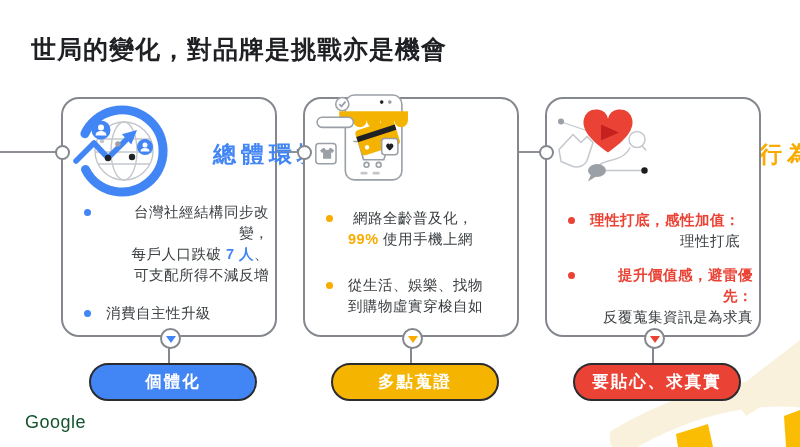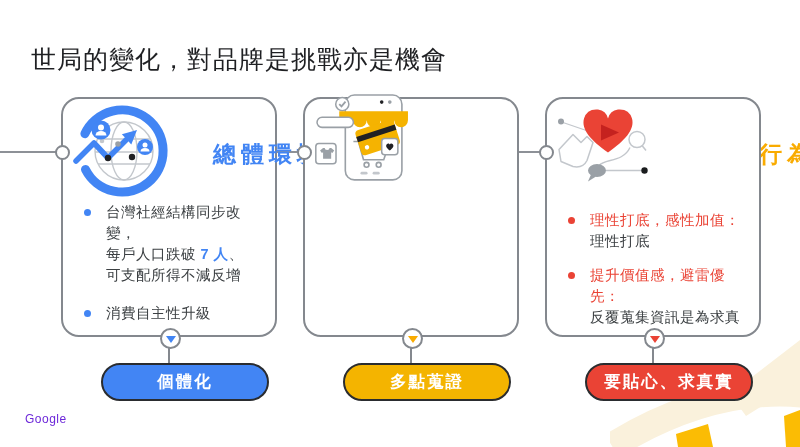--- a/index.html
+++ b/index.html
@@ -1,20 +1,20 @@
 <!DOCTYPE html>
 <html><head>
 <meta charset="utf-8">
 <style>
   html,body{margin:0;padding:0;}
   body{width:800px;height:447px;overflow:hidden;background:#ffffff;
        font-family:"Liberation Sans","DejaVu Sans",sans-serif;}
   .slide{position:relative;width:800px;height:447px;background:#ffffff;overflow:hidden;}
 
-  .slide-title{position:absolute;left:31px;top:43px;font-size:25px;font-weight:400;
+  .slide-title{position:absolute;left:31px;top:33px;font-size:25px;font-weight:700;
                color:#1f2023;letter-spacing:1px;}
 
   .connector-line{position:absolute;left:0;top:151px;width:546px;height:2px;
                   background:#8d9197;z-index:0;}
   .node-dot{position:absolute;top:145px;width:11px;height:11px;border-radius:50%;
             background:#ffffff;border:2px solid #84888e;z-index:3;}
 
   .card-group{position:absolute;top:97px;width:216px;height:305px;z-index:1;}
   .g1{left:61px;} .g2{left:303px;} .g3{left:545px;}
 
@@ -25,47 +25,47 @@
   .g2 .card-icon{left:10px;top:-8px;}
   .g3 .card-icon{left:6px;top:4px;}
 
   .card-title{position:absolute;top:137px;font-size:23px;font-weight:700;
               letter-spacing:5px;color:var(--accent);white-space:nowrap;z-index:2;}
   .g1 .card-title{left:150px;} .g2 .card-title{left:398px;}
   .card-title{left:auto;} 
   .t1{position:absolute;left:89px;top:40px;}
   .t2{position:absolute;left:95px;top:40px;}
 
-  .bullets{position:absolute;left:21px;top:103px;right:6px;}
+  .bullets{position:absolute;left:21px;top:103px;right:6px;text-align:right;}
   .g2 .bullets{top:109px;}
   .g3 .bullets{top:111px;}
   .bullet{display:flex;margin-bottom:17px;}
   .g2 .bullet{margin-bottom:25px;}
   .g3 .bullet{margin-bottom:13px;}
   .dot{flex:0 0 auto;width:7px;height:7px;border-radius:50%;background:var(--accent);
        margin:7px 15px 0 0;}
   .lines{font-size:14.5px;line-height:21px;color:#3c4043;letter-spacing:0.5px;}
   .hl{color:var(--accent);font-weight:700;}
-  .lead{color:var(--accent);font-weight:400;}
+  .lead{color:var(--accent);font-weight:700;}
 
   .arrow-node{position:absolute;left:97px;top:229px;width:17px;height:17px;background:#fff;
               border:2px solid #84888e;border-radius:50%;z-index:2;
               display:flex;align-items:center;justify-content:center;}
   .arrow-node .tri{width:0;height:0;border-left:5px solid transparent;
                    border-right:5px solid transparent;margin-top:1px;
                    border-top:7px solid var(--accent);}
   .stem{position:absolute;left:107px;top:250px;width:2px;height:17px;background:#84888e;}
 
-  .pill{position:absolute;left:40px;top:266px;width:168px;height:38px;box-sizing:border-box;
+  .pill{position:absolute;left:28px;top:266px;width:168px;height:38px;box-sizing:border-box;
         background:var(--pill);border:2px solid #2a2c2f;border-radius:20px;
         color:#ffffff;font-size:16.5px;font-weight:700;letter-spacing:2px;
         display:flex;align-items:center;justify-content:center;z-index:2;}
 
-  .google-logo{position:absolute;left:25px;top:412px;font-size:12px;font-weight:500;
-               color:#6d28d9;letter-spacing:0.5px;}
+  .google-logo{position:absolute;left:25px;top:412px;font-size:18px;font-weight:500;
+               color:#14532d;letter-spacing:0.5px;}
 
   .decoration{position:absolute;right:0;bottom:0;z-index:0;}
 </style>
 </head>
 <body>
 
 <div class="slide">
 
   <div class="slide-title">世局的變化，對品牌是挑戰亦是機會</div>
 
@@ -144,20 +144,36 @@
           <circle cx="49" cy="52" r="2.2" fill="#ffffff"></circle>
         </g>
         <rect x="0.8" y="52" width="20" height="20" rx="3" fill="#ffffff" stroke="#9aa0a6" stroke-width="1.5"></rect>
         <path d="M5,59 l3,-2.5 h1.6 a2.4,2 0 0 0 4.8,0 H16 l3,2.5 -1.8,2.4 -1.2,-0.9 v6.5 h-8 v-6.5 l-1.2,0.9 z" fill="#9aa0a6"></path>
         <rect x="66" y="47" width="16" height="16" rx="3" fill="#ffffff" stroke="#9aa0a6" stroke-width="1.5"></rect>
         <path d="M74,59 c-3,-2.5 -4.5,-4.5 -3,-6.3 c1.2,-1.4 3,-0.6 3,0.6 c0,-1.2 1.8,-2 3,-0.6 c1.5,1.8 0,3.8 -3,6.3 z" fill="#202124"></path>
         <rect x="45" y="80" width="7" height="2.6" rx="1.3" fill="#c3c7cc"></rect>
         <rect x="57" y="80" width="7" height="2.6" rx="1.3" fill="#c3c7cc"></rect>
       </svg>
       <div class="card-title t2">數位行為</div>
+      <div class="bullets">
+        <div class="bullet">
+          <span class="dot"></span>
+          <div class="lines">
+            <div>網路全齡普及化，</div>
+            <div><span class="hl">99%</span><span> 使用手機上網</span></div>
+          </div>
+        </div>
+        <div class="bullet">
+          <span class="dot"></span>
+          <div class="lines">
+            <div>從生活、娛樂、找物</div>
+            <div>到購物虛實穿梭自如</div>
+          </div>
+        </div>
+      </div>
       <div class="arrow-node">
           <div class="tri"></div>
         </div>
     </div>
     <div class="stem"></div>
     <div class="pill">多點蒐證</div>
   </div>
 
   <div class="card-group g3" style="--accent: #EA4335; --pill: #EA4335;">
     <div class="card">

